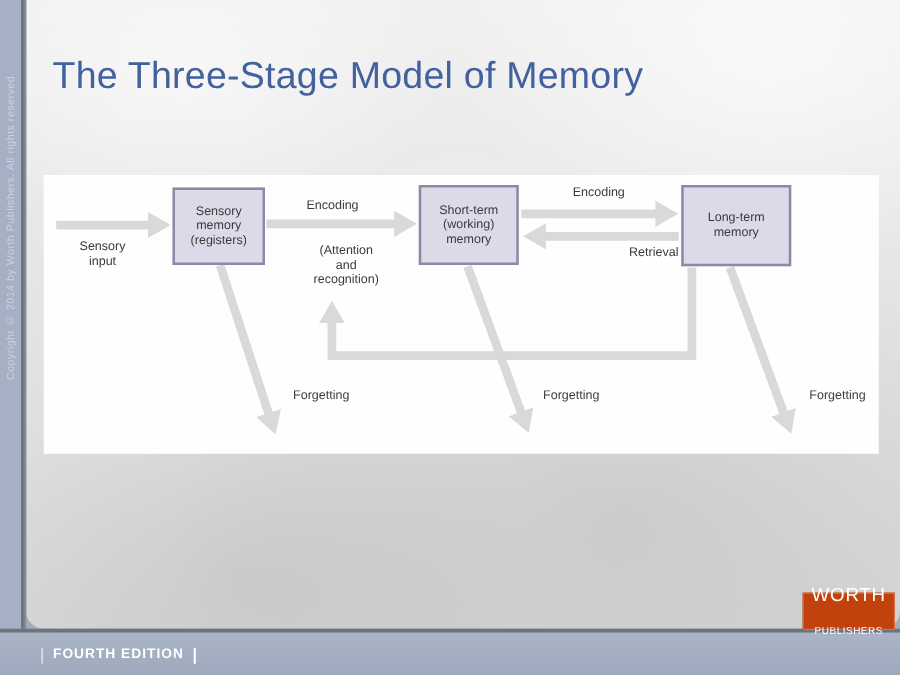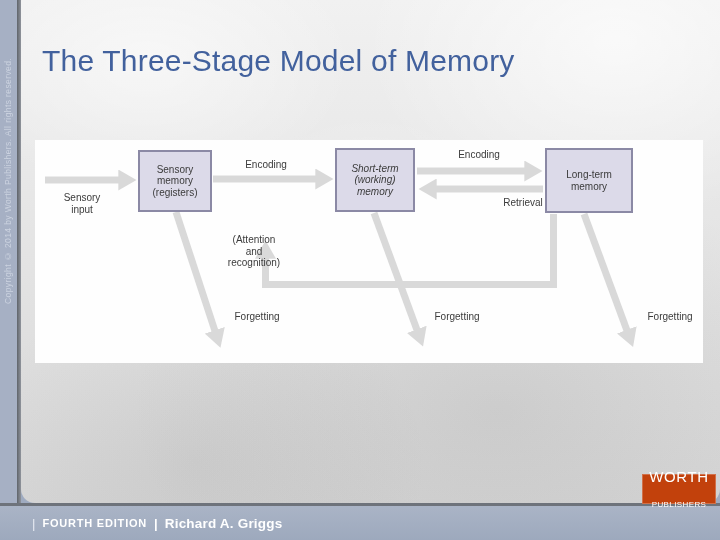--- a/index.html
+++ b/index.html
@@ -45,21 +45,21 @@
     background:#fefefe;
   }
   .panel svg{position:absolute;left:0;top:0;}
   .dbox{
     position:absolute;box-sizing:border-box;
     background:#dcdae9;border:2px solid #8b89a5;
     display:flex;align-items:center;justify-content:center;text-align:center;
     font-size:10px;line-height:11.5px;color:#3b3b3b;white-space:pre-line;
   }
   .box-sensory{left:103px;top:10px;width:74px;height:62px;}
-  .box-short{left:300px;top:8px;width:80px;height:64px;font-style:italic;}
+  .box-short{left:300px;top:8px;width:80px;height:64px;}
   .box-long{left:510px;top:8px;width:88px;height:65px;}
   .dlabel{
     position:absolute;transform:translateX(-50%);
     font-size:10px;line-height:11.5px;color:#3b3b3b;
     text-align:center;white-space:pre-line;
   }
   
   .footer{
     position:absolute;left:0;top:503px;width:720px;height:34px;
     border-top:3px solid #6e737b;
@@ -118,35 +118,34 @@
 (registers)</div>
     <div class="dbox box-short">Short-term
 (working)
 memory</div>
     <div class="dbox box-long">Long-term
 memory</div>
 
     <div class="dlabel" style="left:47px;top:52px;">Sensory
 input</div>
     <div class="dlabel" style="left:231px;top:19px;">Encoding</div>
-    <div class="dlabel" style="left:219px;top:55px;margin-top:39px;">(Attention
+    <div class="dlabel" style="left:242px;top:55px;">(Attention
 and
 recognition)</div>
     <div class="dlabel" style="left:444px;top:9px;">Encoding</div>
     <div class="dlabel" style="left:444px;top:57px;margin-left:44px;">Retrieval</div>
     <div class="dlabel" style="left:222px;top:171px;">Forgetting</div>
     <div class="dlabel" style="left:422px;top:171px;">Forgetting</div>
     <div class="dlabel" style="left:635px;top:171px;">Forgetting</div>
   </div>
 
   <div class="footer">
     <span class="f-div1">|</span>
     <span class="f-edition">FOURTH EDITION</span>
     <span class="f-div2">|</span>
-    <span class="f-author">Richard A. Griggs</span>
   </div>
 
   <div class="logo">
     <span class="logo-top">WORTH</span>
     <span class="logo-bottom">PUBLISHERS</span>
   </div>
 
 </div>
 
 </body></html>

